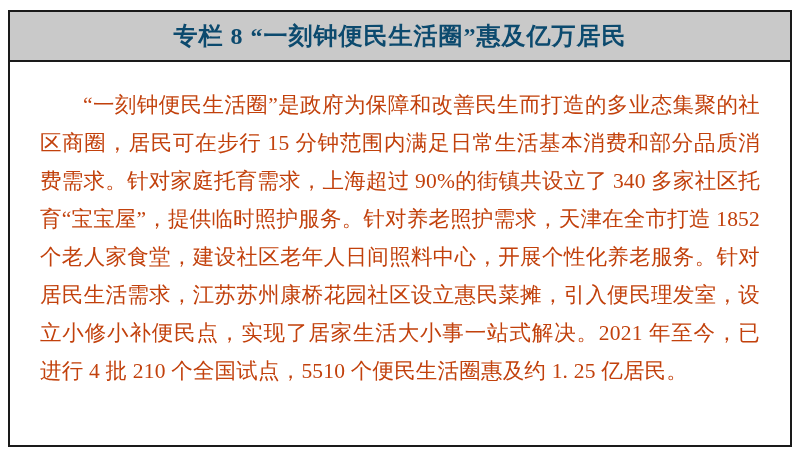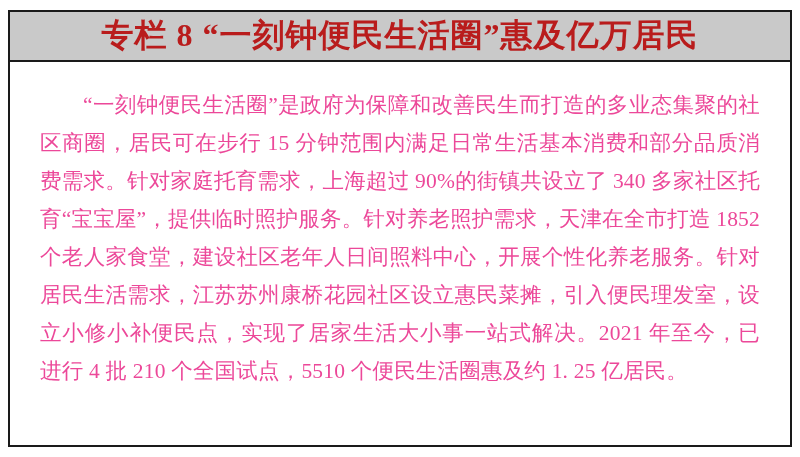--- a/index.html
+++ b/index.html
@@ -34,35 +34,35 @@
     height: 50px;
     background: #c9c9c9;
     border-bottom: 2px solid #1a1a1a;
     display: flex;
     align-items: center;
     justify-content: center;
     box-sizing: border-box;
   }
   .title-text {
     font-family: "Liberation Serif", "DejaVu Serif", serif;
-    font-size: 32px;
+    font-size: 24px;
     font-weight: bold;
     letter-spacing: 1px;
-    color: #b91c1c;
+    color: #0c4a6e;
     white-space: nowrap;
   }
   .body-area {
     padding: 24px 30px 10px 30px;
     box-sizing: border-box;
   }
   .body-text {
     font-family: "Liberation Serif", "DejaVu Serif", serif;
     font-size: 21.5px;
     line-height: 38px;
-    color: #ec4899;
+    color: #c2410c;
     text-align: justify;
     text-justify: inter-ideograph;
     text-indent: 2em;
     margin: 0;
     letter-spacing: 0.2px;
   }
 </style>
 </head>
 <body>
 

